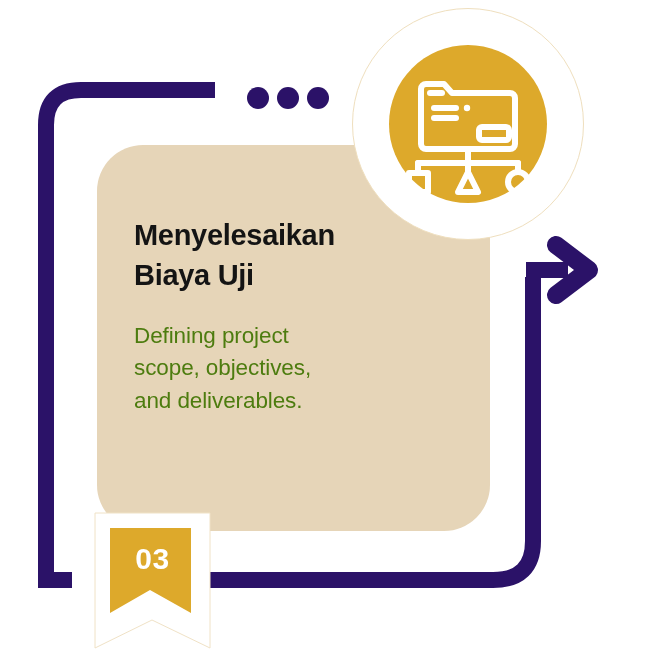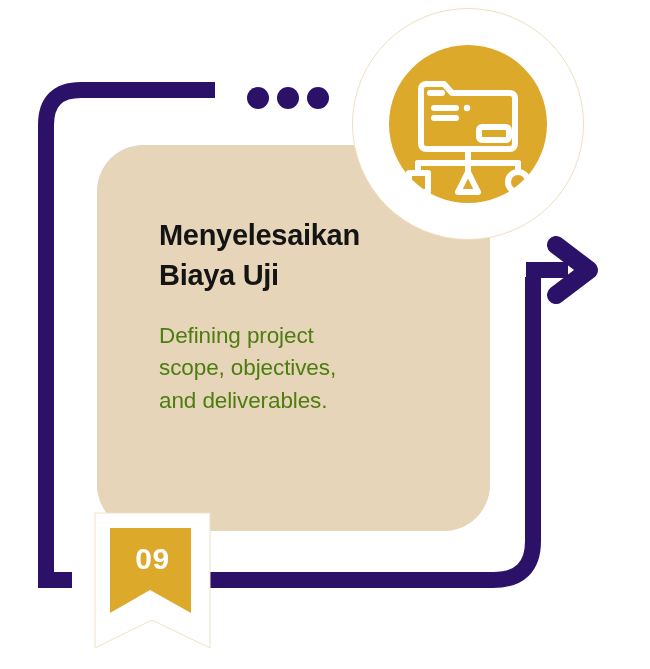--- a/index.html
+++ b/index.html
@@ -42,21 +42,20 @@
     z-index: 1;
   }
 
   
   #text-block {
     position: absolute;
     left: 134px;
     top: 215px;
     width: 290px;
     z-index: 3;
-    margin-left: 25px;
   }
   #card-title {
     font-size: 29px;
     font-weight: bold;
     line-height: 1.38;
     color: #141414;
     letter-spacing: -0.3px;
     margin: 0;
     white-space: pre-line;
   }
@@ -204,16 +203,16 @@
     </svg>
   </div>
 
   <div id="number-ribbon">
     <svg class="layer" style="width:125px;height:155px;position:absolute;left:0;top:0;" viewBox="0 0 125 155">
 
       <path d="M 5 5 H 120 V 140 L 62 112 L 5 140 Z" fill="#FFFFFF" stroke="#F0E2C6" stroke-width="1"></path>
 
       <path d="M 20 20 H 101 V 105 L 60 82 L 20 105 Z" fill="#DDA92B"></path>
     </svg>
-    <div id="ribbon-number">09</div>
+    <div id="ribbon-number">03</div>
   </div>
 
 </div>
 
 </body></html>

